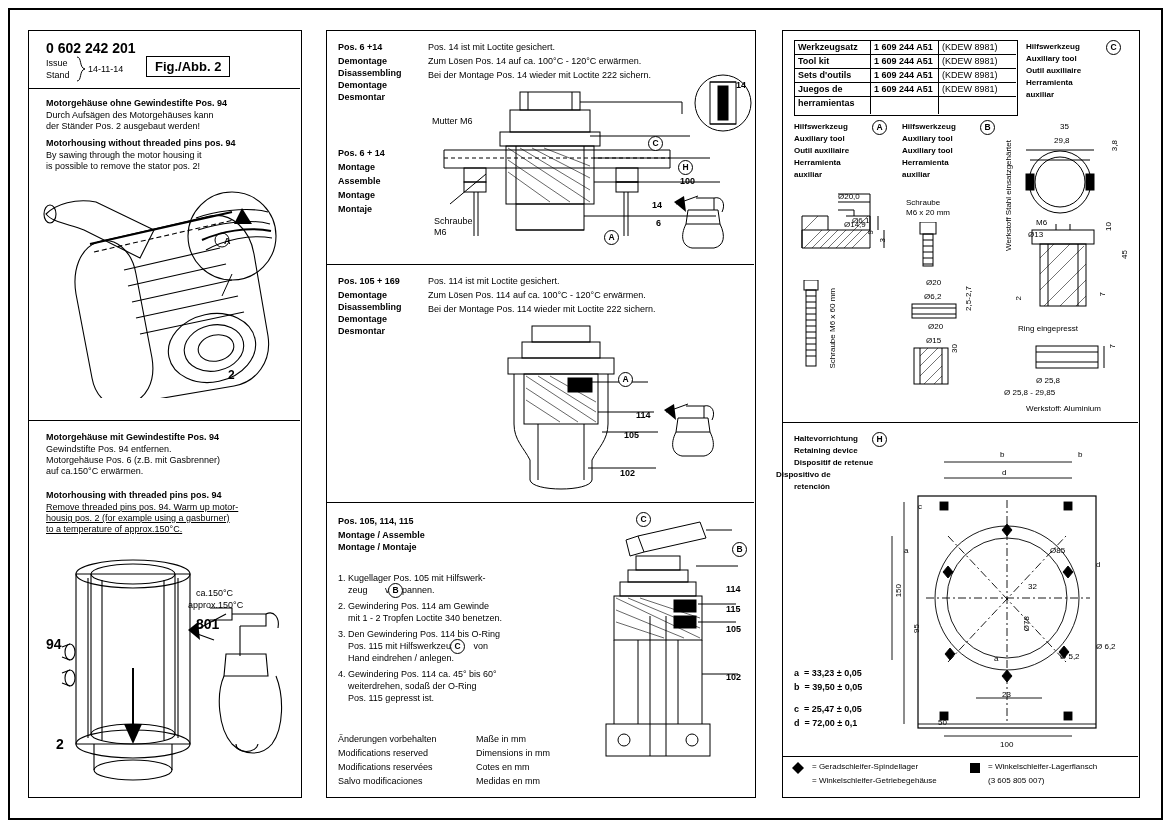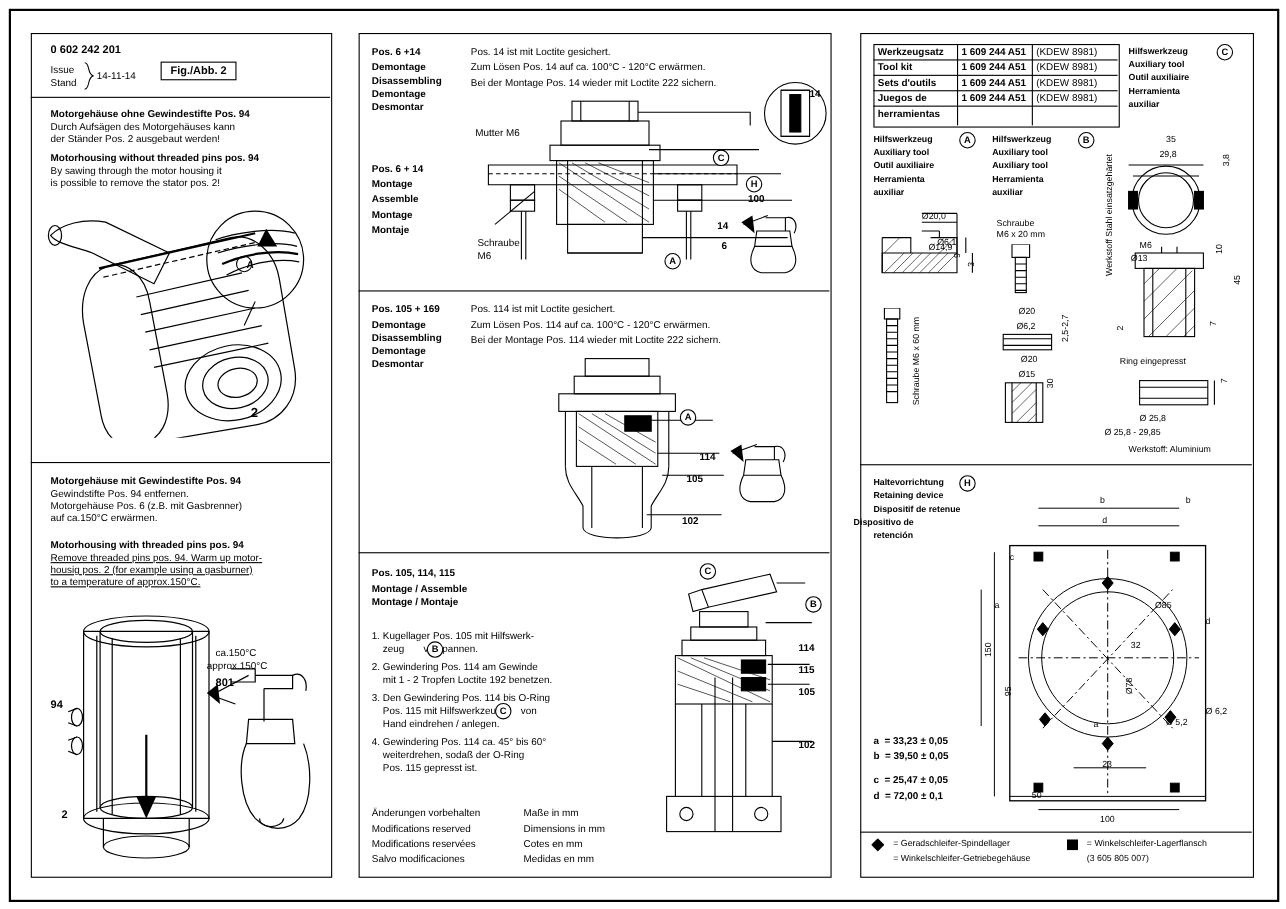--- a/index.html
+++ b/index.html
@@ -3,30 +3,30 @@
 <meta charset="utf-8">
 <style>
   html,body{margin:0;padding:0;background:#ffffff;}
   body{font-family:"Liberation Sans", sans-serif;color:#000;}
   #page{position:relative;width:1169px;height:826px;background:#fff;overflow:hidden;}
   .panel{position:absolute;border:1.5px solid #000;background:#fff;}
   .txt{position:absolute;white-space:pre-wrap;}
   .b{font-weight:bold;}
   .tiny{font-size:8px;}
   .sm{font-size:9px;}
-  .md{font-size:10px;}
+  .md{font-size:14px;}
   .lg{font-size:12px;}
   .vert{writing-mode:vertical-rl;transform:rotate(180deg);}
   .circ{display:inline-flex;align-items:center;justify-content:center;
         width:13px;height:13px;border:1.2px solid #000;border-radius:50%;
         font-size:8.5px;font-weight:bold;line-height:1;background:#fff;}
   .box{position:absolute;border:1.2px solid #000;}
   .line{position:absolute;background:#000;}
   .hline{height:1px;}
-  .fig{position:absolute;border:1.5px solid #000;padding:2px 8px;font-weight:bold;font-size:10px;background:#fff;}
+  .fig{position:absolute;border:1.5px solid #000;padding:2px 8px;font-weight:bold;font-size:13px;background:#fff;}
   svg{display:block;}
   .tblcell{position:absolute;font-size:9px;}
   .rowline{position:absolute;background:#000;height:1px;}
   .colline{position:absolute;background:#000;width:1px;}
 </style>
 </head>
 <body>
 
 <div id="page">
 
@@ -300,21 +300,21 @@
   <div class="line hline" style="left:326px;top:502px;width:428px;"></div>
 
   <div class="txt sm b" style="left:338px;top:516px;">Pos. 105, 114, 115</div>
   <div class="txt sm b" style="left:338px;top:530px;">Montage / Assemble</div>
   <div class="txt sm b" style="left:338px;top:542px;">Montage / Montaje</div>
 
   <div class="txt sm" style="left:338px;top:572px;line-height:12px;">1. Kugellager Pos. 105 mit Hilfswerk-
     zeug       vorspannen.</div>
   <span class="circ" style="position:absolute;left:388px;top:583px;">B</span>
   <div class="txt sm" style="left:338px;top:600px;line-height:12px;">2. Gewindering Pos. 114 am Gewinde
-    mit 1 - 2 Tropfen Loctite 192 benetzen.</div>
+    mit 1 - 2 Tropfen Loctite 340 benetzen.</div>
   <div class="txt sm" style="left:338px;top:628px;line-height:12px;">3. Den Gewindering Pos. 114 bis O-Ring
     Pos. 115 mit Hilfswerkzeug       von
     Hand eindrehen / anlegen.</div>
   <span class="circ" style="position:absolute;left:450px;top:639px;">C</span>
   <div class="txt sm" style="left:338px;top:668px;line-height:12px;">4. Gewindering Pos. 114 ca. 45° bis 60°
     weiterdrehen, sodaß der O-Ring
     Pos. 115 gepresst ist.</div>
 
   <svg style="position:absolute;left:580px;top:512px;" width="180" height="258" viewBox="0 0 180 258">
     <g fill="none" stroke="#000" stroke-width="1">

